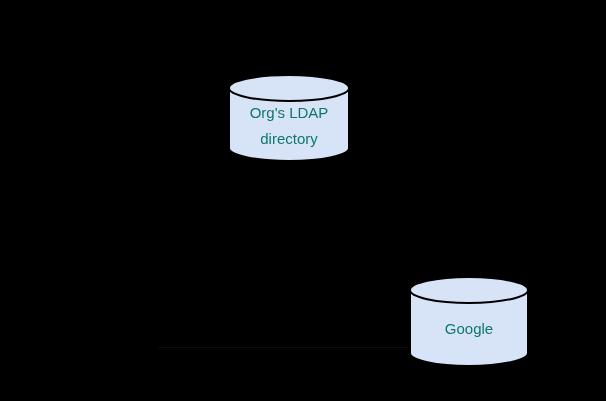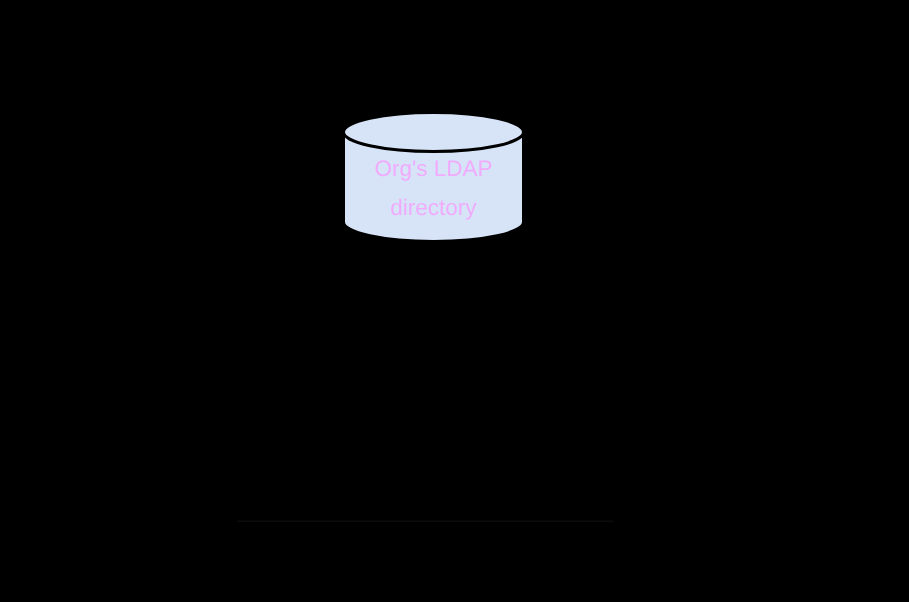--- a/index.html
+++ b/index.html
@@ -30,21 +30,21 @@
   }
   .node-label {
     position: absolute;
     left: 0;
     right: 0;
     display: flex;
     align-items: center;
     justify-content: center;
     text-align: center;
     white-space: pre-line;
-    color: #f0abfc;
+    color: #0f766e;
     font-size: 15px;
     line-height: 26px;
   }
   
   #node-ldap { left: 228px; top: 74px; width: 122px; height: 88px; }
   #node-ldap .node-label { top: 28px; bottom: 13px; }
   
   #node-emm { left: 45px; top: 276px; width: 112px; height: 91px; }
   #node-emm .node-label { top: 28px; bottom: 13px; }
   
@@ -70,14 +70,21 @@
   <div class="node" id="node-ldap">
     <svg width="122" height="90" viewBox="0 0 122 90">
       <path class="cyl-shape" d="M1,14 L1,74 A60,13 0 0 0 121,74 L121,14" fill="#d7e4f8"></path>
       <ellipse class="cyl-shape" cx="61" cy="14" rx="60" ry="13" fill="#d7e4f8"></ellipse>
     </svg>
     <div class="node-label">Org's LDAP
 directory</div>
   </div>
 
 
+  <div class="node" id="node-google">
+    <svg width="120" height="93" viewBox="0 0 120 93">
+      <path class="cyl-shape" d="M1,14 L1,77 A59,13 0 0 0 119,77 L119,14" fill="#d7e4f8"></path>
+      <ellipse class="cyl-shape" cx="60" cy="14" rx="59" ry="13" fill="#d7e4f8"></ellipse>
+    </svg>
+    <div class="node-label">Google</div>
+  </div>
 
 </div>
 
 </body></html>

